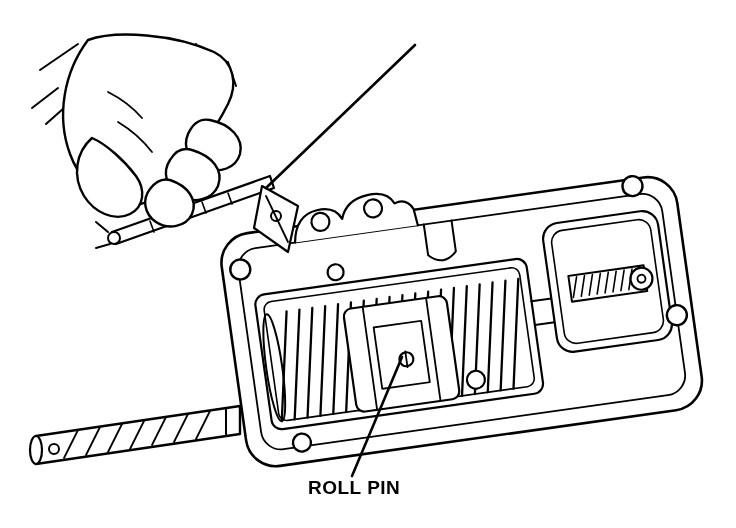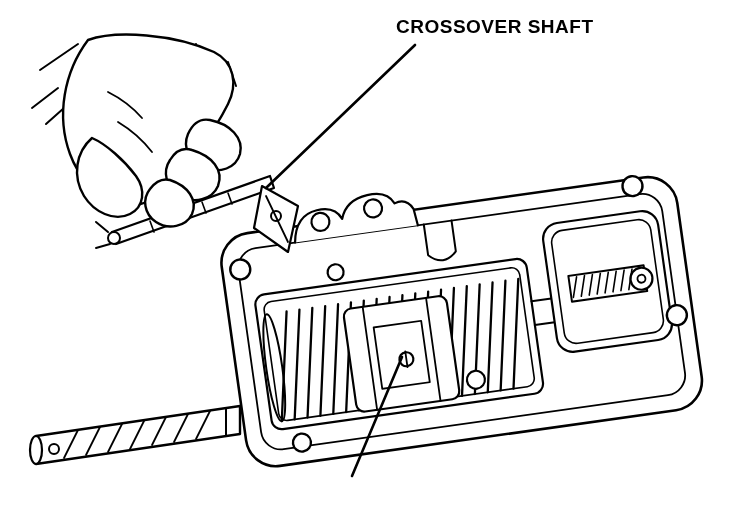--- a/index.html
+++ b/index.html
@@ -109,16 +109,16 @@
       <path d="M210,120 C230,124 244,138 240,154 C236,168 220,174 204,168 C190,162 182,148 188,134 C193,123 200,118 210,120 Z" fill="#ffffff"></path>
       <path d="M192,150 C212,156 224,170 218,186 C212,200 194,204 180,196 C166,188 162,172 170,160 C176,150 183,147 192,150 Z" fill="#ffffff"></path>
       <path d="M170,180 C188,186 198,200 192,214 C186,227 168,230 156,222 C144,214 142,199 150,189 C156,181 162,178 170,180 Z" fill="#ffffff"></path>
       <path d="M92,138 C76,152 72,176 84,196 C94,212 114,222 130,214 C144,207 146,190 136,176 C124,160 106,144 92,138 Z" fill="#ffffff"></path>
     </g>
 
     <path d="M415,45 L266,188" stroke-width="2.6"></path>
     <path d="M352,476 L402,357" stroke-width="2.6"></path>
   </svg>
 
-  <div class="callout-label" id="label-crossover">CROSSOVER SHAFT</div>
 
+  <div class="callout-label" id="label-rollpin">ROLL PIN</div>
 
 </div>
 
 </body></html>

